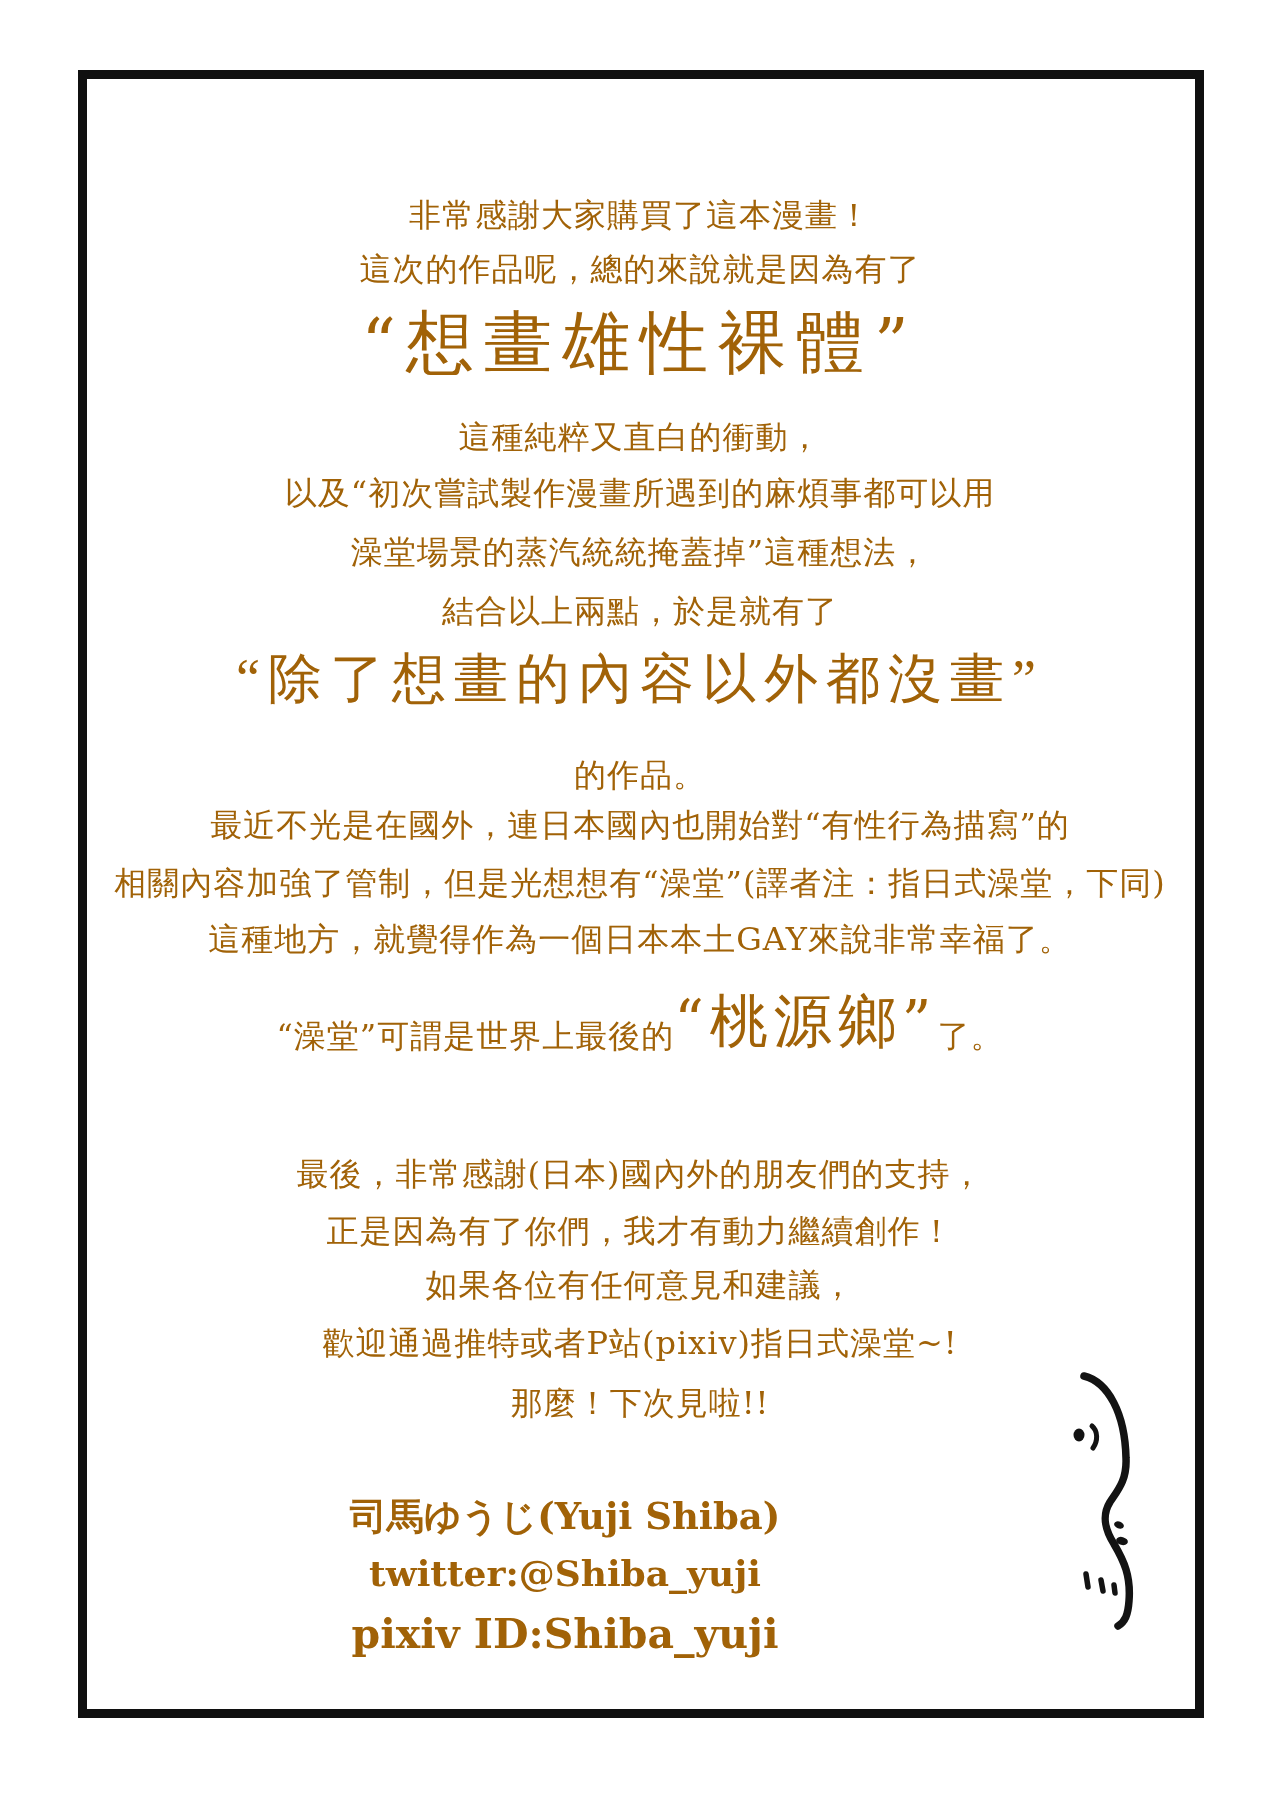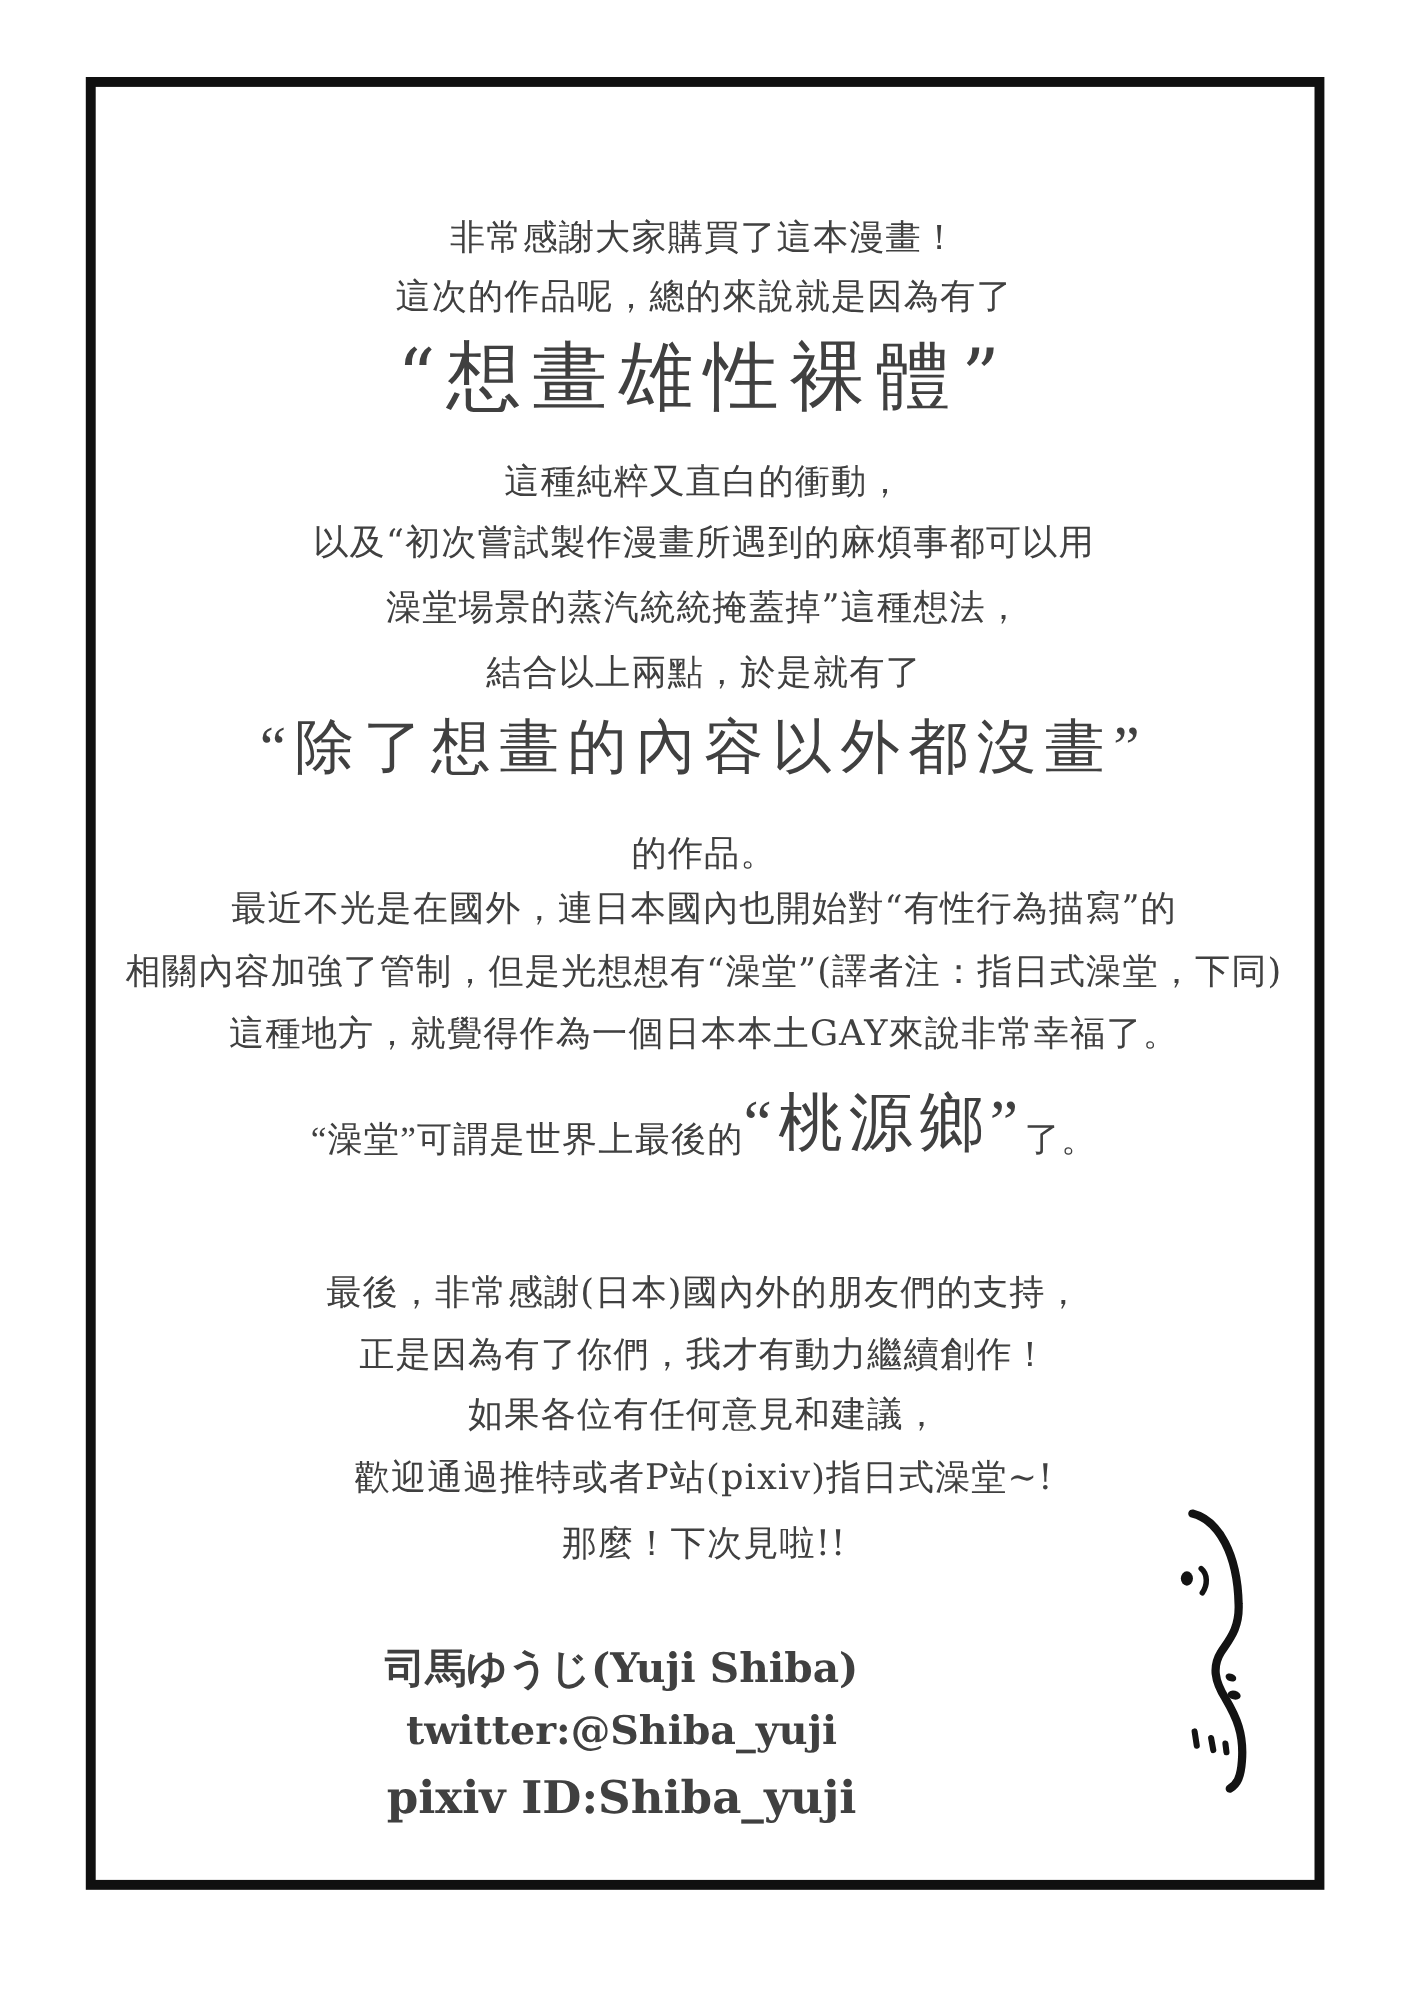--- a/index.html
+++ b/index.html
@@ -19,26 +19,26 @@
     border:9px solid #101010;
     box-sizing:border-box;
     background:#ffffff;
   }
   .line {
     position:absolute;
     left:0; right:0;
     text-align:center;
     white-space:nowrap;
     line-height:1.2;
-    color:#404040;
+    color:#a16207;
   }
   .t-body   { font-size:32px; letter-spacing:1px; }
   .t-h1     { font-size:68px; letter-spacing:10px; line-height:1.25; }
   .t-h2     { font-size:54px; letter-spacing:8px;  line-height:1.25;font-family:Liberation Serif, serif; }
-  .t-utopia { font-size:58px; line-height:1.25;font-family:Liberation Serif, serif; }
+  .t-utopia { font-size:58px; line-height:1.25; }
   .t-big-in { font-size:58px; letter-spacing:6px; }
   .t-sm-in  { font-size:32px; letter-spacing:1px; vertical-align:-6px; }
   .sig      { font-weight:bold; }
   .sig-block { right:150px; } 
   .doodle {
     position:absolute;
     left:1048px; top:1358px;
     width:110px; height:290px;
   }
 </style>

